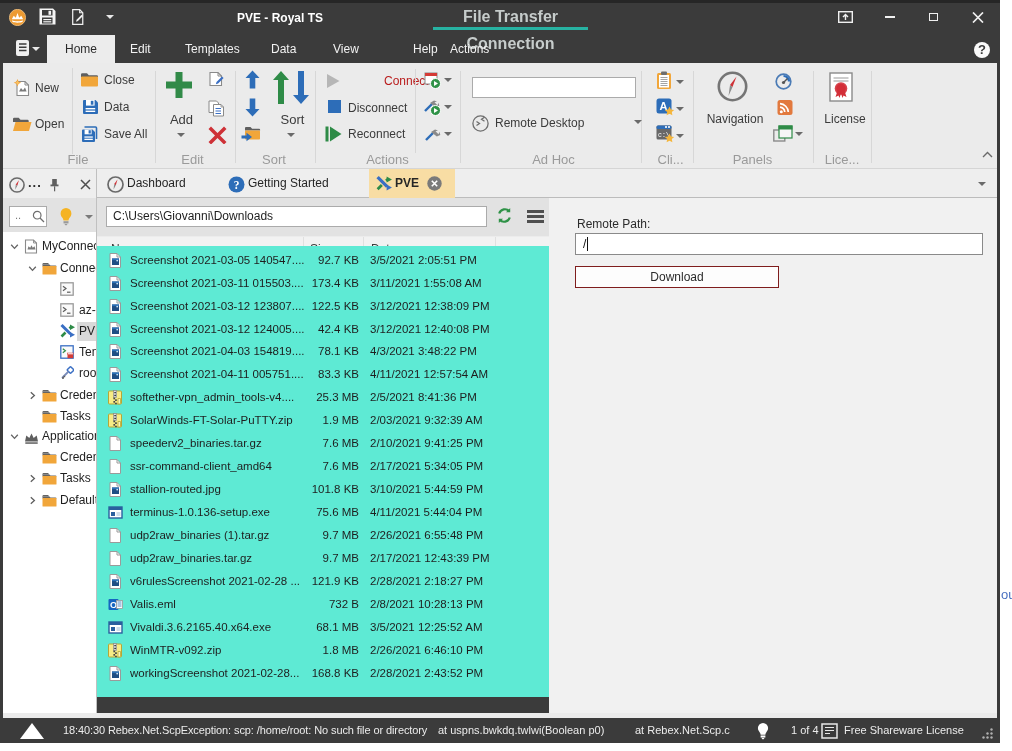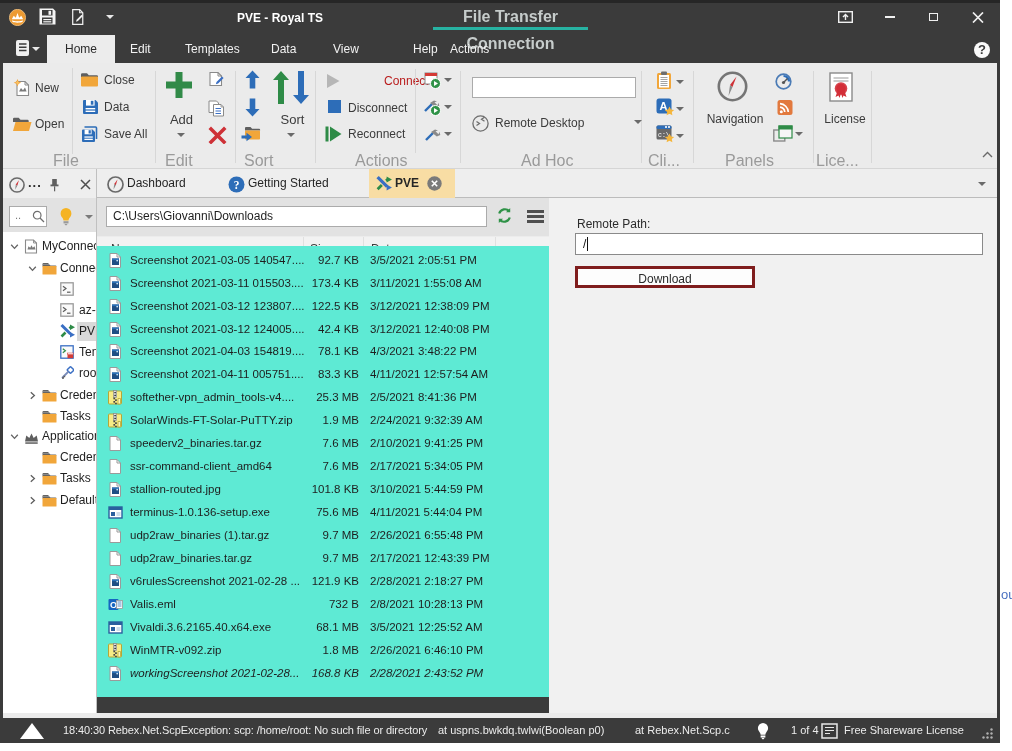--- a/index.html
+++ b/index.html
@@ -10,21 +10,21 @@
 
 #topstrip { left:0; top:0; width:1000px; height:3px; background:#262626; }
 #title { left:237px; top:11px; color:#fff; font-size:12px; font-weight:bold; }
 #ftc { left:433px; top:3px; width:155px; height:27px; color:#c6cccb; font-size:16px; font-weight:bold; text-align:center; line-height:27px; border-bottom:3px solid #27b2a2; }
 
 .menuitem { top:36px; height:27px; line-height:26px; color:#f2f2f2; font-size:12px; }
 #homeTab { left:47px; top:35px; width:68px; height:28px; background:#ececec; color:#2b2b2b; font-size:12px; text-align:center; line-height:28px; }
 
 #ribbon { left:3px; top:63px; width:994px; height:106px; background:#ebebeb; border-bottom:1px solid #d5d5d5; }
 .gsep { position:absolute; top:8px; width:1px; height:92px; background:#d7d7d7; }
-.glabel { position:absolute; top:89px; font-size:16px; color:#9a9a9a; text-align:left; }
+.glabel { position:absolute; top:89px; font-size:13px; color:#9a9a9a; text-align:center; }
 .rtext { position:absolute; font-size:12px; color:#3b3b3b; }
 .rtext.dis { color:#b91c1c;margin-left:36px; }
 .caret { position:absolute; width:0; height:0; border-left:4px solid transparent; border-right:4px solid transparent; border-top:4px solid #6a6a6a; }
 
 #tabstrip { left:3px; top:169px; width:994px; height:29px; background:#eeeeee; border-bottom:1px solid #bcbcbc; }
 #pvetab { position:absolute; left:366px; top:0px; width:86px; height:29px; background:#f8dda4; }
 .tabtext { position:absolute; top:7px; font-size:12px; color:#262626; }
 
 #sidehead { left:3px; top:169px; width:94px; height:29px; background:#eeeeee; border-right:1px solid #c0c0c0; }
 #sidesearch { left:3px; top:198px; width:94px; height:34px; background:#e2e2e2; border-right:1px solid #c0c0c0; }
@@ -39,21 +39,21 @@
 #files { left:97px; top:246px; width:452px; height:451px; background:#5eead4; overflow:hidden; }
 .frow { position:absolute; width:452px; height:23px; }
 .fname { position:absolute; left:33px; top:5px; font-size:11.5px; color:#1e1e1e; white-space:nowrap; }
 .fsize { position:absolute; left:180px; width:82px; top:5px; font-size:11.5px; color:#1e1e1e; text-align:right; }
 .fdate { position:absolute; left:273px; top:5px; font-size:11.5px; color:#1e1e1e; white-space:nowrap; }
 .ficon { position:absolute; left:11px; top:3px; }
 
 #rpanel { left:549px; top:198px; width:448px; height:515px; background:#f1f1f1; }
 #rlabel { left:28px; top:19px; font-size:12px; color:#2b2b2b; position:absolute; }
 #rinput { position:absolute; left:26px; top:35px; width:408px; height:22px; background:#fff; border:1px solid #8a8a8a; font-size:12px; color:#111; line-height:20px; padding-left:7px; }
-#rbtn { position:absolute; left:26px; top:68px; width:180px; height:22px; background:#fdfdfd; border:3px solid #7f1d1d; font-size:12px; color:#2b2b2b; text-align:center; line-height:20px; }
+#rbtn { position:absolute; left:26px; top:68px; width:204px; height:22px; background:#fdfdfd; border:1px solid #7f1d1d; font-size:12px; color:#2b2b2b; text-align:center; line-height:20px; }
 
 #botstrip { left:3px; top:713px; width:994px; height:5px; background:#ebebeb; }
 #statusbar { left:0; top:718px; width:1000px; height:25px; background:#3b3b3b; color:#ececec; font-size:12px; }
 .stext { position:absolute; top:6px; font-size:11px; color:#ececec; white-space:nowrap; }
 #fragment { left:1001px; top:587px; font-size:13px; color:#4a70c0; }
 svg { display:block; }
 </style>
 </head>
 <body>
 <div id="stage">
@@ -632,21 +632,21 @@
         <span class="fname">softether-vpn_admin_tools-v4....</span>
         <span class="fsize">25.3 MB</span>
         <span class="fdate">2/5/2021 8:41:36 PM</span>
       </div>
     <div class="frow" style="top:163px;">
         <svg class="ficon" width="15" height="17">
           <use href="#f-zip"></use>
         </svg>
         <span class="fname">SolarWinds-FT-Solar-PuTTY.zip</span>
         <span class="fsize">1.9 MB</span>
-        <span class="fdate">2/24/2021 9:32:39 AM</span>
+        <span class="fdate">2/03/2021 9:32:39 AM</span>
       </div>
     <div class="frow" style="top:186px;">
         <svg class="ficon" width="15" height="17">
           <use href="#f-doc"></use>
         </svg>
         <span class="fname">speederv2_binaries.tar.gz</span>
         <span class="fsize">7.6 MB</span>
         <span class="fdate">2/10/2021 9:41:25 PM</span>
       </div>
     <div class="frow" style="top:209px;">
@@ -714,21 +714,21 @@
         <span class="fdate">3/5/2021 12:25:52 AM</span>
       </div>
     <div class="frow" style="top:393px;">
         <svg class="ficon" width="15" height="17">
           <use href="#f-zip"></use>
         </svg>
         <span class="fname">WinMTR-v092.zip</span>
         <span class="fsize">1.8 MB</span>
         <span class="fdate">2/26/2021 6:46:10 PM</span>
       </div>
-    <div class="frow" style="top:416px;font-style:italic;">
+    <div class="frow" style="top:416px;">
         <svg class="ficon" width="15" height="17">
           <use href="#f-img"></use>
         </svg>
         <span class="fname">workingScreenshot 2021-02-28...</span>
         <span class="fsize">168.8 KB</span>
         <span class="fdate">2/28/2021 2:43:52 PM</span>
       </div>
   </div>
 
   <div class="abs" id="rpanel">

